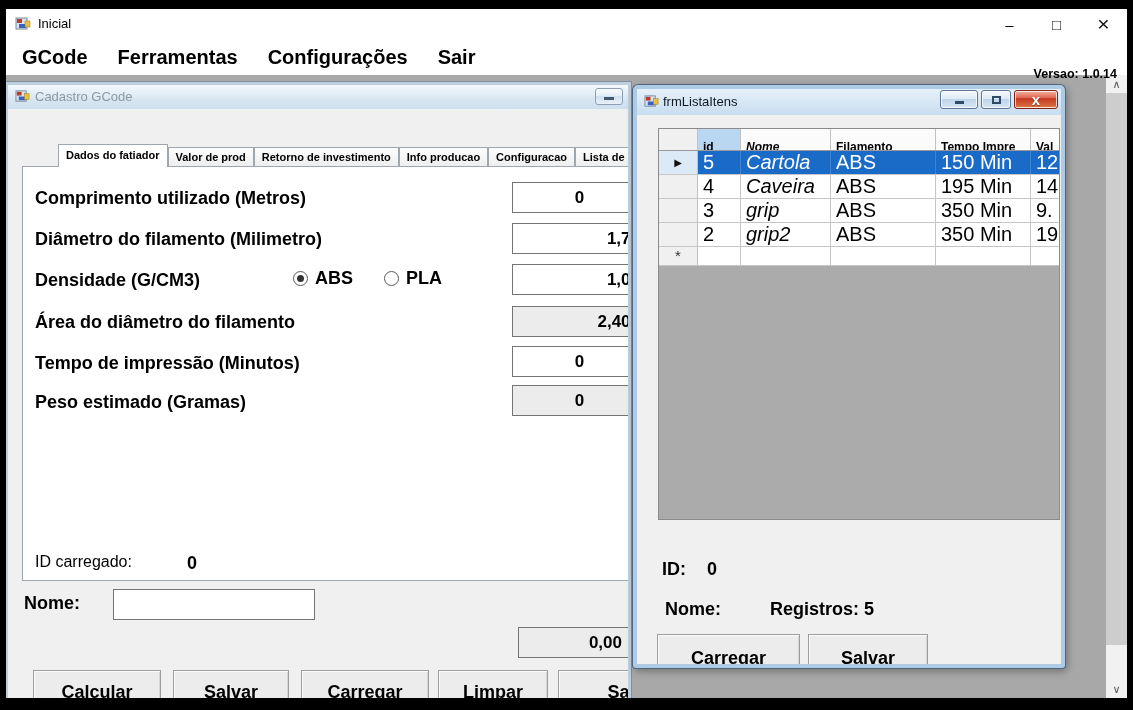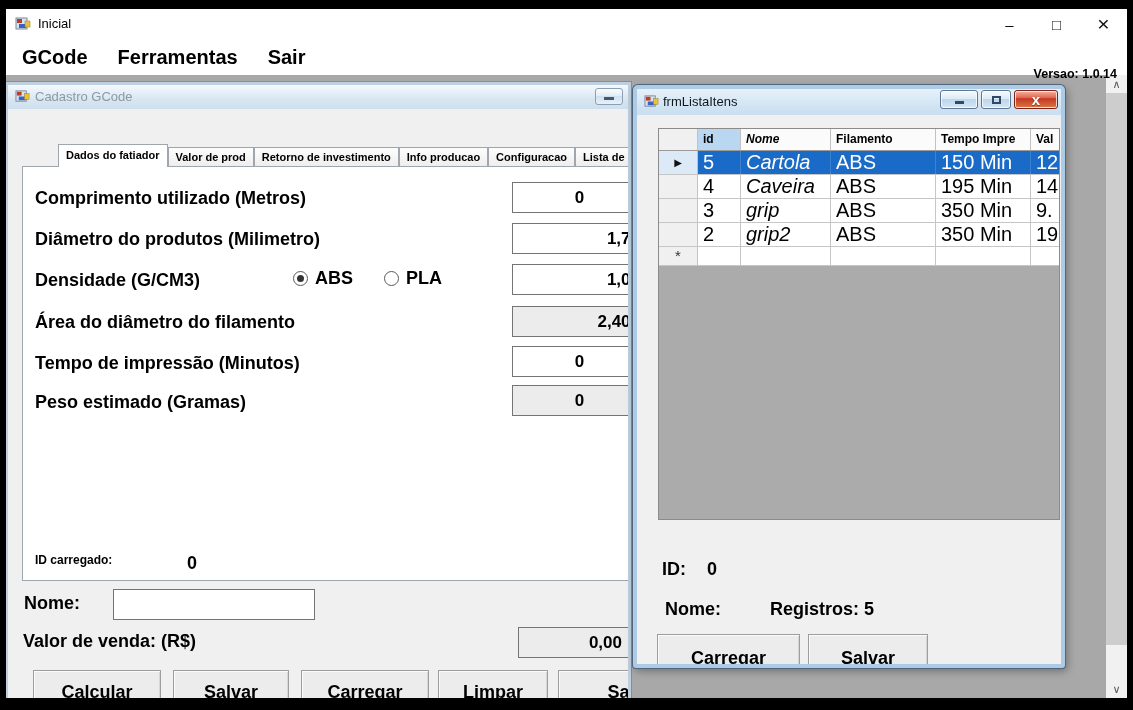--- a/index.html
+++ b/index.html
@@ -50,21 +50,21 @@
   .f-label { position:absolute; left:12px; font-size:18px; font-weight:bold; color:#000; white-space:nowrap; }
   .f-input { position:absolute; left:489px; width:135px; height:31px; border:1px solid #747474; background:#fff;
              font-family:"Liberation Sans",sans-serif; font-size:17px; font-weight:bold; color:#000; }
   .f-input.dis { background:#ececec; }
   .a-center { text-align:center; } .a-right { text-align:right; padding-right:6px; }
   .radio { position:absolute; display:flex; align-items:center; gap:7px; }
   .rb { width:15px; height:15px; border:1px solid #5a5a5a; border-radius:50%; background:#fff; position:relative; }
   .rb.on::after { content:""; position:absolute; left:3px; top:3px; width:7px; height:7px; border-radius:50%; background:#333; }
   .radio .rlab { font-size:18px; font-weight:bold; }
 
-  .idcarr { position:absolute; left:12px; top:386px; font-size:12px; font-weight:bold; }
+  .idcarr { position:absolute; left:12px; top:386px; font-size:16px; font-weight:normal; }
   .idcarr-val { position:absolute; left:164px; top:386px; font-size:18px; font-weight:bold; }
 
   .nome-label { position:absolute; left:16px; top:484px; font-size:18px; font-weight:bold; }
   .nome-input { position:absolute; left:105px; top:480px; width:202px; height:31px; border:1px solid #747474; background:#fff;
                 font-family:"Liberation Sans",sans-serif; font-size:16px; padding:0 4px; }
   .venda-label { position:absolute; left:15px; top:522px; font-size:18px; font-weight:bold; }
   .venda-val { position:absolute; left:510px; top:518px; width:125px; height:31px; border:1px solid #747474; background:#ececec;
                font-size:17px; font-weight:bold; text-align:right; padding-right:20px; line-height:29px; }
 
   .btn { position:absolute; height:45px; background:#ececec; border:1px solid #9d9d9d;
@@ -88,21 +88,21 @@
   .aero-min { width:38px; } .aero-rest { width:30px; } 
   .aero-min .bar { width:9px; height:3px; background:#2f4a66; margin-top:6px; }
   .aero-rest .box { width:9px; height:8px; border:2px solid #2f4a66; background:transparent; }
   .aero-close { width:44px; border-color:#7c241a;
                 background:linear-gradient(#f3b3a2,#e06650 40%,#c23a22 45%,#d96a3e 90%,#eda262);
                 color:#fff; font-weight:bold; font-size:15px; text-shadow:0 1px 1px rgba(0,0,0,.4); }
   .frm-client { position:absolute; left:0; top:26px; right:0; bottom:0; background:#f0f0f0; }
 
   .grid { position:absolute; left:21px; top:13px; width:402px; height:392px; background:#ababab; border:1px solid #8b8b8b; overflow:hidden; }
   .g-head { display:flex; height:22px; border-bottom:1px solid #9a9a9a; background:#fbfbfb; }
-  .g-hcell { font-size:12px; font-weight:bold; color:#000; padding:3px 0 0 5px; border-right:1px solid #c2c2c2; background:#fbfbfb; overflow:hidden; white-space:nowrap; }
+  .g-hcell { font-size:12px; font-weight:bold; color:#000; padding:11px 0 0 5px; border-right:1px solid #c2c2c2; background:#fbfbfb; overflow:hidden; white-space:nowrap; }
   .g-hcell.hl { background:#b9d7f1; }
   .g-rh { width:39px; background:#f0f0f0; border-right:1px solid #c2c2c2; flex:none; display:flex; align-items:center; justify-content:center; }
   .g-row { display:flex; height:24px; background:#fff; border-bottom:1px solid #c6c6c6; }
   .g-cell { font-size:20px; line-height:22px; color:#000; padding-left:5px; border-right:1px solid #c6c6c6; overflow:hidden; white-space:nowrap; }
   .g-row.sel .g-cell { background:#1a6bc7; color:#fff; border-right-color:#3c82d2; }
   .g-row.sel .g-rh { background:#dce9f6; }
   .g-row.newrow { height:19px; }
   .g-row.newrow .g-cell { background:#fff; }
   .arrow { font-size:10px; color:#111; }
   .star { font-size:15px; color:#333; line-height:10px; }
@@ -135,20 +135,21 @@
       <div class="win-ctrls">
         <span class="ctrl">–</span>
         <span class="ctrl">□</span>
         <span class="ctrl close">×</span>
       </div>
     </div>
 
     <div class="menubar">
       <span class="menu-item">GCode</span>
       <span class="menu-item">Ferramentas</span>
+      <span class="menu-item">Configurações</span>
       <span class="menu-item">Sair</span>
     </div>
 
     <span class="version">Versao: 1.0.14</span>
 
     <div class="mdi">
 
       <div class="childwin cad">
         <div class="cad-titlebar tb-grad">
           <svg class="cad-ico" viewBox="0 0 16 16">
@@ -168,21 +169,21 @@
             <span class="tab active">Dados do fatiador</span>
             <span class="tab">Valor de prod</span>
             <span class="tab">Retorno de investimento</span>
             <span class="tab">Info producao</span>
             <span class="tab">Configuracao</span>
             <span class="tab">Lista de produtos</span>
           </div>
 
           <div class="page">
             <span class="f-label" style="top:21px">Comprimento utilizado (Metros)</span>
-            <span class="f-label" style="top:62px">Diâmetro do produtos (Milimetro)</span>
+            <span class="f-label" style="top:62px">Diâmetro do filamento (Milimetro)</span>
             <span class="f-label" style="top:103px">Densidade (G/CM3)</span>
             <span class="f-label" style="top:145px">Área do diâmetro do filamento</span>
             <span class="f-label" style="top:186px">Tempo de impressão (Minutos)</span>
             <span class="f-label" style="top:225px">Peso estimado (Gramas)</span>
 
             <span class="radio" style="left:270px; top:101px">
               <span class="rb on"></span>
               <span class="rlab">ABS</span>
             </span>
             <span class="radio" style="left:361px; top:101px">
@@ -197,21 +198,20 @@
             <input class="f-input a-center" style="top: 179px;" value="0">
             <input class="f-input a-center dis" style="top: 218px;" value="0">
 
             <span class="idcarr">ID carregado:</span>
             <span class="idcarr-val">0</span>
           </div>
 
           <span class="nome-label">Nome:</span>
           <input class="nome-input" value="" style="">
 
-          <span class="venda-label">Valor de venda: (R$)</span>
           <div class="venda-val">0,00</div>
 
           <div class="btn b-calcular">Calcular</div>
           <div class="btn b-salvar">Salvar</div>
           <div class="btn b-carregar">Carregar</div>
           <div class="btn b-limpar">Limpar</div>
           <div class="btn b-sair">Sair</div>
         </div>
       </div>
 

